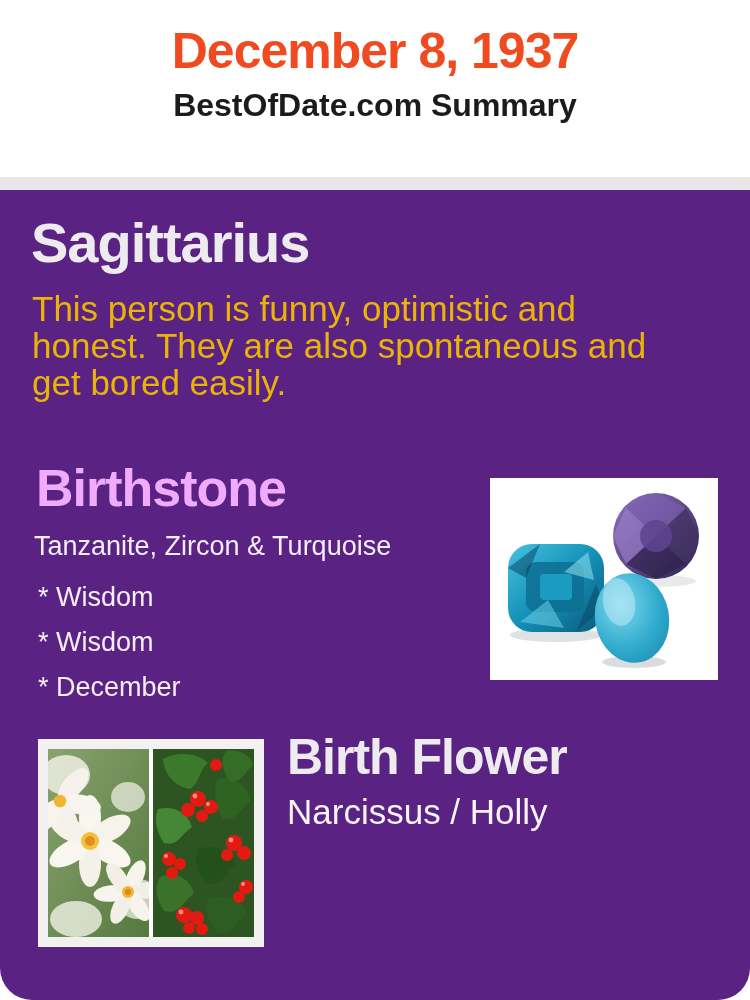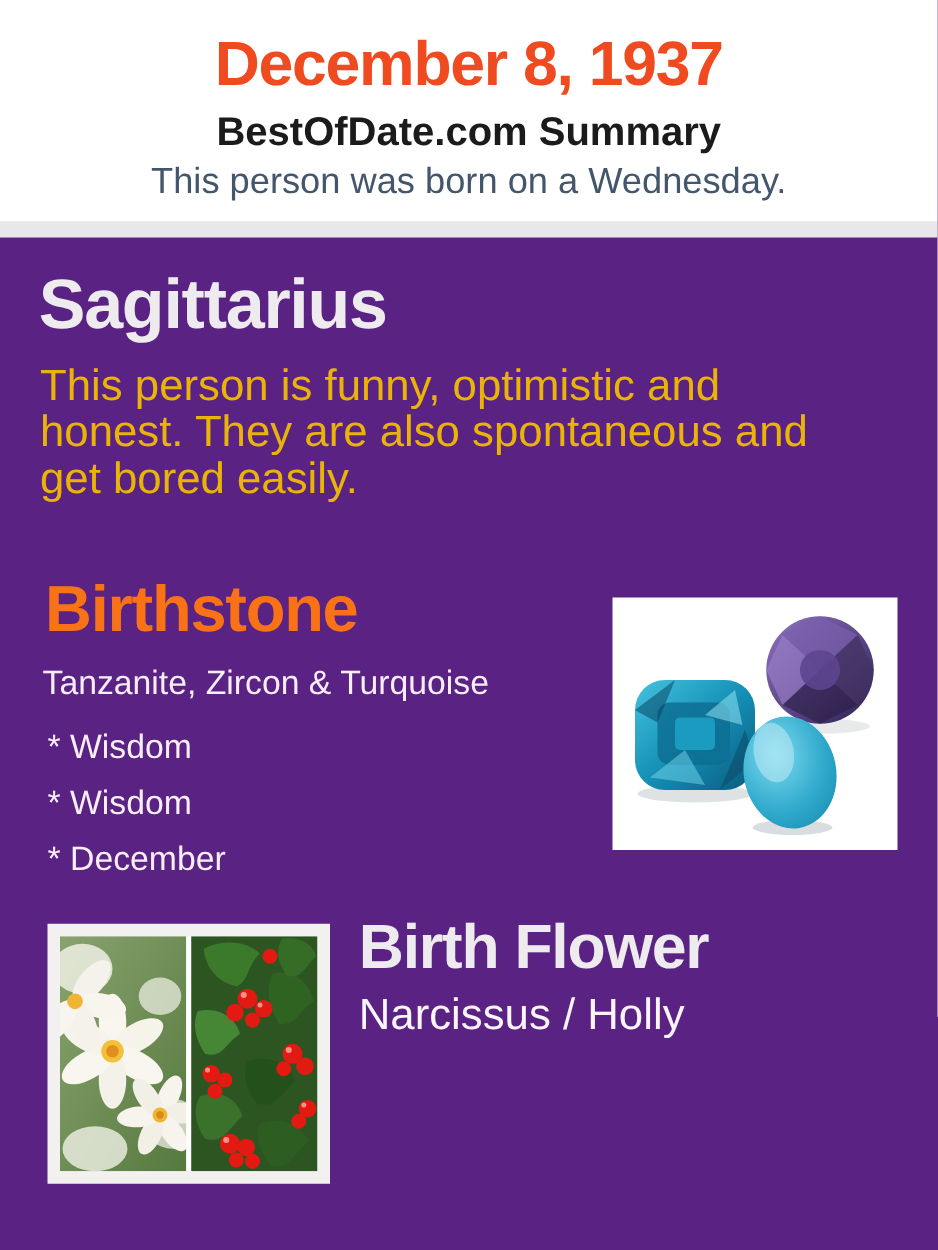--- a/index.html
+++ b/index.html
@@ -1,21 +1,21 @@
 <!DOCTYPE html>
 <html><head>
 <meta charset="utf-8">
 <style>
   html,body{margin:0;padding:0;}
   body{
     width:750px;height:1000px;
     font-family:"Liberation Sans","DejaVu Sans",sans-serif;
     background:#ffffff;
   }
-  .page{position:relative;width:750px;height:1000px;overflow:hidden;background:#ffffff;}
+  .page{position:relative;width:750px;height:1000px;overflow:hidden;background:#ffffff;border-radius:32px;}
 
   
   .header{position:absolute;top:0;left:0;width:750px;height:177px;background:#ffffff;}
   .date-title{
     position:absolute;top:22px;left:0;width:750px;
     text-align:center;font-size:50px;font-weight:700;color:#f04b20;
     letter-spacing:-1px;margin:0;
   }
   .site-summary{
     position:absolute;top:87px;left:0;width:750px;
@@ -34,21 +34,21 @@
     position:absolute;left:31px;top:20px;margin:0;
     font-size:56px;font-weight:700;color:#eeebee;letter-spacing:-1px;
   }
   .zodiac-desc{
     position:absolute;left:32px;top:100px;width:628px;margin:0;
     font-size:35px;line-height:37px;font-weight:400;color:#eab308;
   }
 
   .birthstone-title{
     position:absolute;left:36px;top:268px;margin:0;
-    font-size:52px;font-weight:700;color:#f97316;letter-spacing:-1px;
+    font-size:52px;font-weight:700;color:#f0abfc;letter-spacing:-1px;
   }
   .birthstone-sub{
     position:absolute;left:34px;top:341px;
     font-size:27px;color:#f6edf8;
   }
   .traits{position:absolute;font-size:27px;line-height:45px;color:#f8eef9;}
   .traits-birthstone{left:38px;top:385px;}
   .traits-flower{left:284px;top:653px;}
 
   .photo-card{position:absolute;box-sizing:border-box;}
@@ -72,21 +72,20 @@
   }
 </style>
 </head>
 <body>
 
 <div class="page">
 
   <div class="header">
     <h1 class="date-title">December 8, 1937</h1>
     <div class="site-summary">BestOfDate.com Summary</div>
-    <div class="born-line">This person was born on a Wednesday.</div>
   </div>
   <div class="divider-bar"></div>
 
   <div class="main-purple">
 
     <h2 class="zodiac-title">Sagittarius</h2>
     <p class="zodiac-desc">This person is funny, optimistic and honest. They are also spontaneous and get bored easily.</p>
 
     <h2 class="birthstone-title">Birthstone</h2>
     <div class="birthstone-sub">Tanzanite, Zircon &amp; Turquoise</div>

